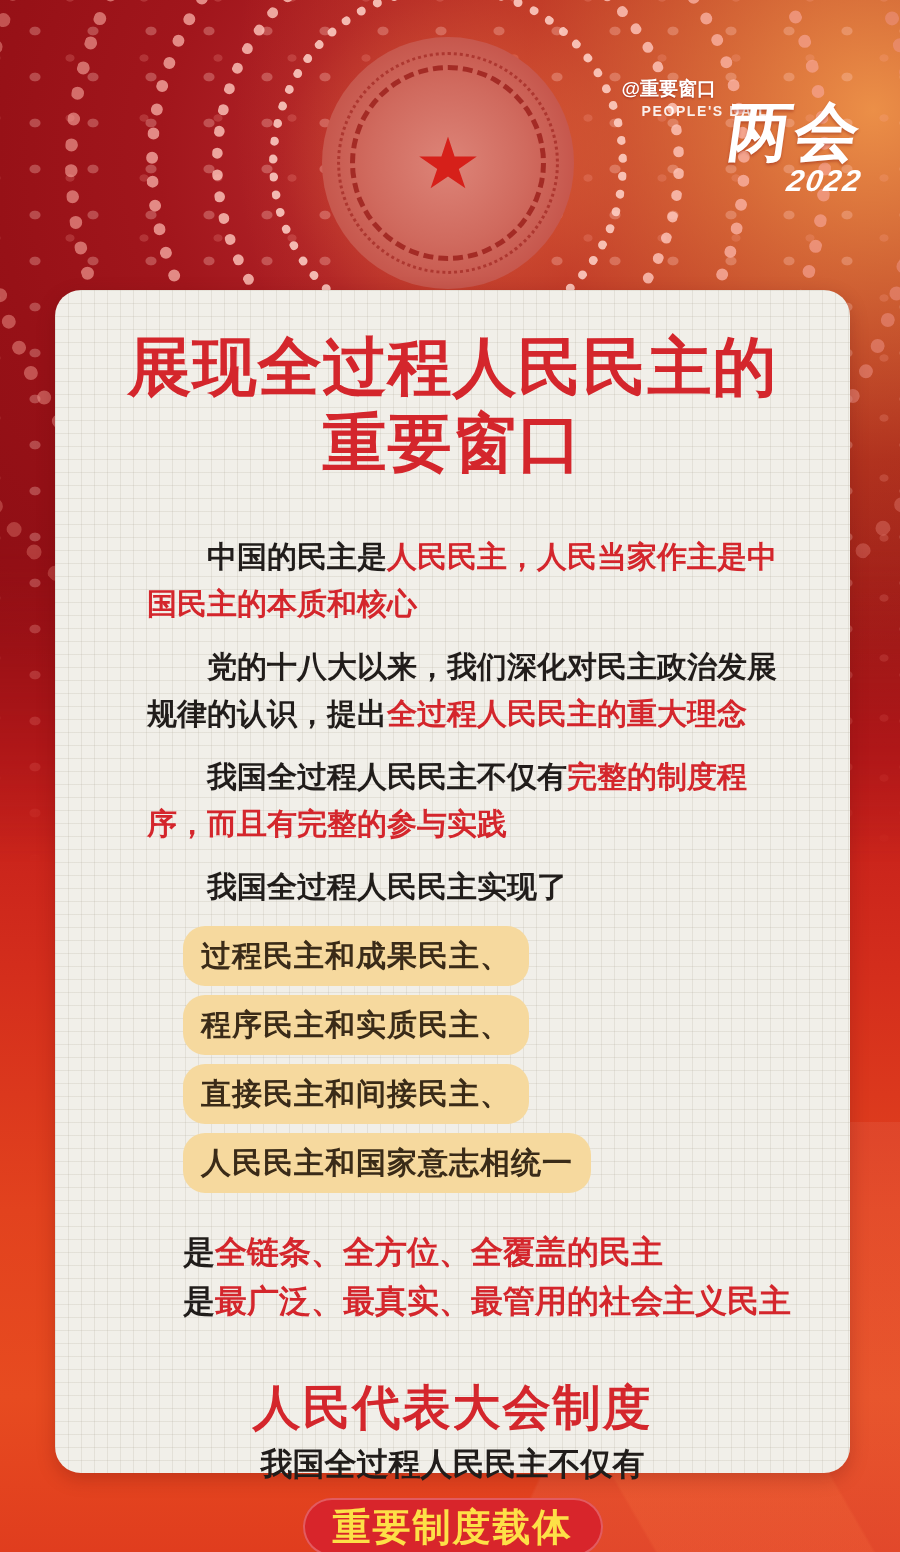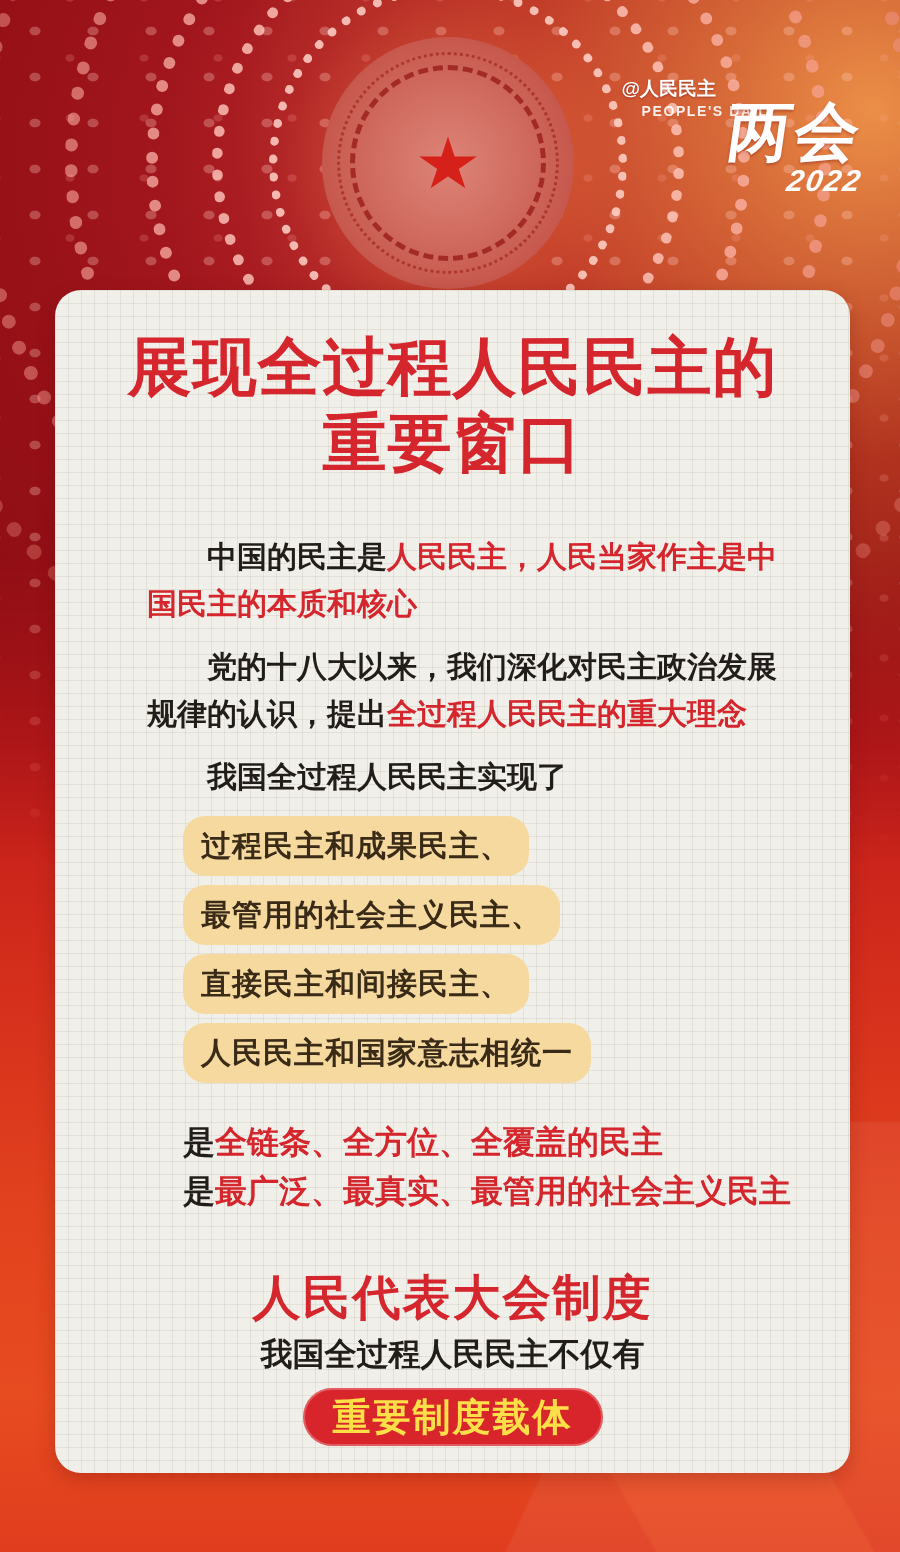--- a/index.html
+++ b/index.html
@@ -100,21 +100,21 @@
     <div class="petal-ring2"></div>
     <div class="petal-ring"></div>
     <div class="star"></div>
   </div>
 
   <div class="streaks"></div>
 
   <div class="brand">
     <div class="brand-top">
       <span class="at-icon"></span>
-        <span>@人民民主</span>
+        <span>@重要窗口</span>
     </div>
     <div class="brand-sub">PEOPLE'S DAILY</div>
   </div>
 
   <div class="event-logo">
     <div class="event-title">两会</div>
     <div class="event-year">2022</div>
   </div>
 
   <div class="card">
@@ -125,30 +125,33 @@
     </h1>
 
     <div class="body-text">
       <p class="para">
         <span>中国的民主是</span><span class="em-red">人民民主，人民当家作主是中国民主的本质和核心</span>
       </p>
       <p class="para">
         <span>党的十八大以来，我们深化对民主政治发展规律的认识，提出</span><span class="em-red">全过程人民民主的重大理念</span>
       </p>
       <p class="para">
+        <span>我国全过程人民民主不仅有</span><span class="em-red">完整的制度程序，而且有完整的参与实践</span>
+      </p>
+      <p class="para">
         <span>我国全过程人民民主实现了</span><span class="em-red"></span>
       </p>
     </div>
 
     <div class="pills">
       <div class="pill-row">
         <span class="pill">过程民主和成果民主、</span>
       </div>
       <div class="pill-row">
-        <span class="pill">最管用的社会主义民主、</span>
+        <span class="pill">程序民主和实质民主、</span>
       </div>
       <div class="pill-row">
         <span class="pill">直接民主和间接民主、</span>
       </div>
       <div class="pill-row">
         <span class="pill">人民民主和国家意志相统一</span>
       </div>
     </div>
 
     <div class="summary">

